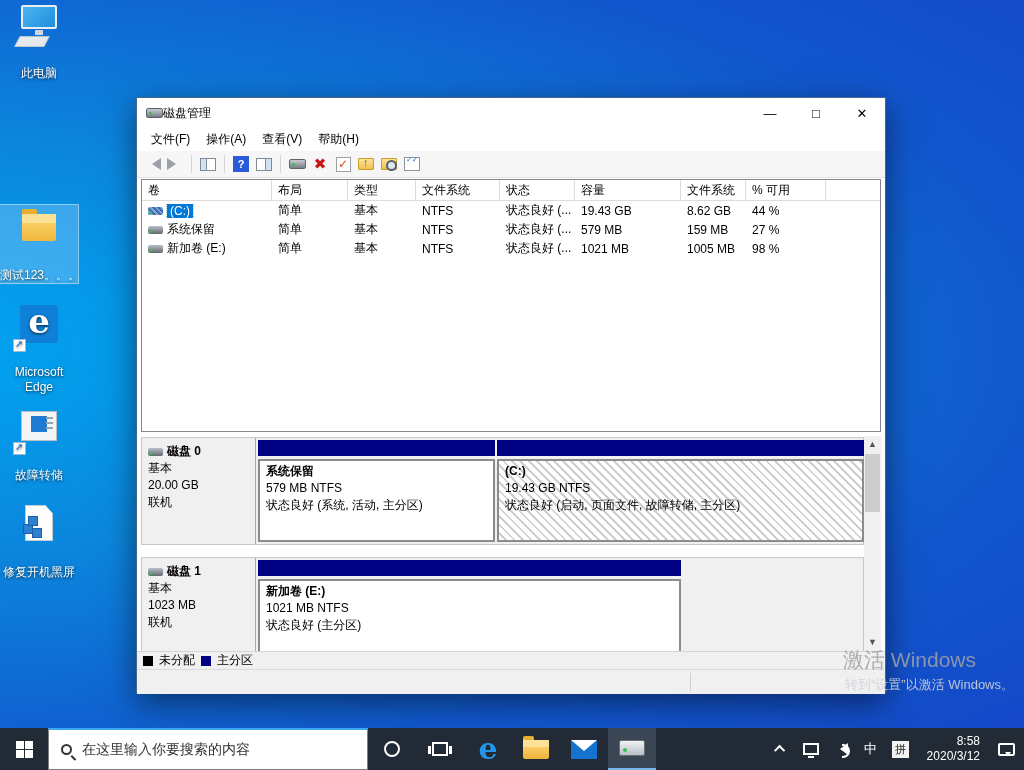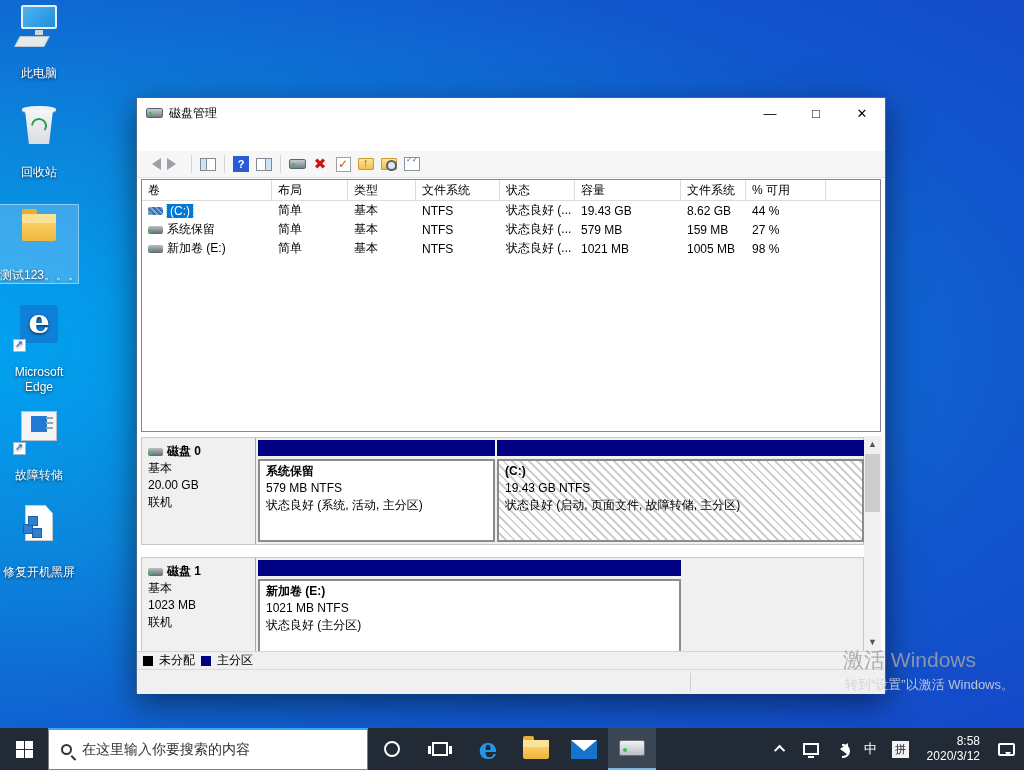--- a/index.html
+++ b/index.html
@@ -41,21 +41,21 @@
   .doc { position:absolute; left:10px; top:3px; width:28px; height:36px; background:#fdfdfd; border:1px solid #c5cad0;
     clip-path:polygon(0 0,72% 0,100% 24%,100% 100%,0 100%); }
   .cube { position:absolute; width:10px; height:10px; background:#2d7fd0; border:1px solid #1b5fa8; }
   .shortcut { position:absolute; left:-2px; bottom:-2px; width:13px; height:13px; background:#fff; border:1px solid #9fb6cc; }
   .shortcut:before { content:"➚"; position:absolute; left:1px; top:-2px; font-size:10px; color:#1e6fd0; }
 
   
   #win { position:absolute; left:136px; top:97px; width:750px; height:596px; background:#fff;
     border:1px solid #46648c; box-shadow:0 10px 30px rgba(0,0,0,.5); font-size:12px; color:#000; }
   .titlebar { position:absolute; left:0; top:0; right:0; height:30px; background:#fff; display:flex; align-items:center; }
-  .title-txt { margin-left:6px; }
+  .title-txt { }
   .tb-sp { flex:1; }
   .capbtn { width:46px; height:30px; display:flex; align-items:center; justify-content:center; font-size:13px; color:#000; }
   .disk-glyph { position:relative; width:17px; height:10px; margin-left:9px;
     background:linear-gradient(180deg,#c7ccd1,#777d84); border-radius:2px; border:1px solid #5d636a; }
   .disk-glyph:after { content:""; position:absolute; left:2px; bottom:2px; width:3px; height:3px; background:#34c04a; border-radius:50%; }
   .menubar { position:absolute; left:0; top:30px; right:0; height:23px; background:#fff; display:flex; align-items:center; padding-left:6px; }
   .menubar span { padding:3px 8px; }
   .toolbar { position:absolute; left:0; top:53px; right:0; height:27px; background:#f6f6f6; border-bottom:1px solid #e3e3e3;
     display:flex; align-items:center; padding-left:6px; gap:5px; }
   .tsep { width:1px; height:18px; background:#d4d4d4; margin:0 2px; }
@@ -159,28 +159,20 @@
 <div id="desktop">
 
   <div class="dicon" style="left:0;top:3px">
     <div class="ic">
         <div class="pc-screen"></div>
         <div class="pc-stand"></div>
         <div class="pc-kbd"></div>
       </div>
     <span class="lbl">此电脑</span>
   </div>
-  <div class="dicon" style="left:0;top:102px">
-    <div class="ic">
-        <div class="bin-top"></div>
-        <div class="bin-body"></div>
-        <div class="bin-rec"></div>
-      </div>
-    <span class="lbl">回收站</span>
-  </div>
   <div class="dicon selected" style="left:0;top:205px">
     <div class="ic">
         <div class="fold"></div>
       </div>
     <span class="lbl" style="white-space:nowrap;overflow:hidden">测试123。。。</span>
   </div>
   <div class="dicon" style="left:0;top:302px">
     <div class="ic">
         <div class="edgebox">
           <span>e</span>
@@ -215,20 +207,26 @@
 
     <div class="titlebar">
       <div class="disk-glyph"></div>
       <span class="title-txt">磁盘管理</span>
       <div class="tb-sp"></div>
       <div class="capbtn">—</div>
       <div class="capbtn">□</div>
       <div class="capbtn">✕</div>
     </div>
 
+    <div class="menubar">
+      <span>文件(F)</span>
+      <span>操作(A)</span>
+      <span>查看(V)</span>
+      <span>帮助(H)</span>
+    </div>
 
     <div class="toolbar">
       <div class="tico">
           <div class="arr left"></div>
         </div>
       <div class="tico">
           <div class="arr right"></div>
         </div>
       <div class="tsep"></div>
       <div class="tico">

